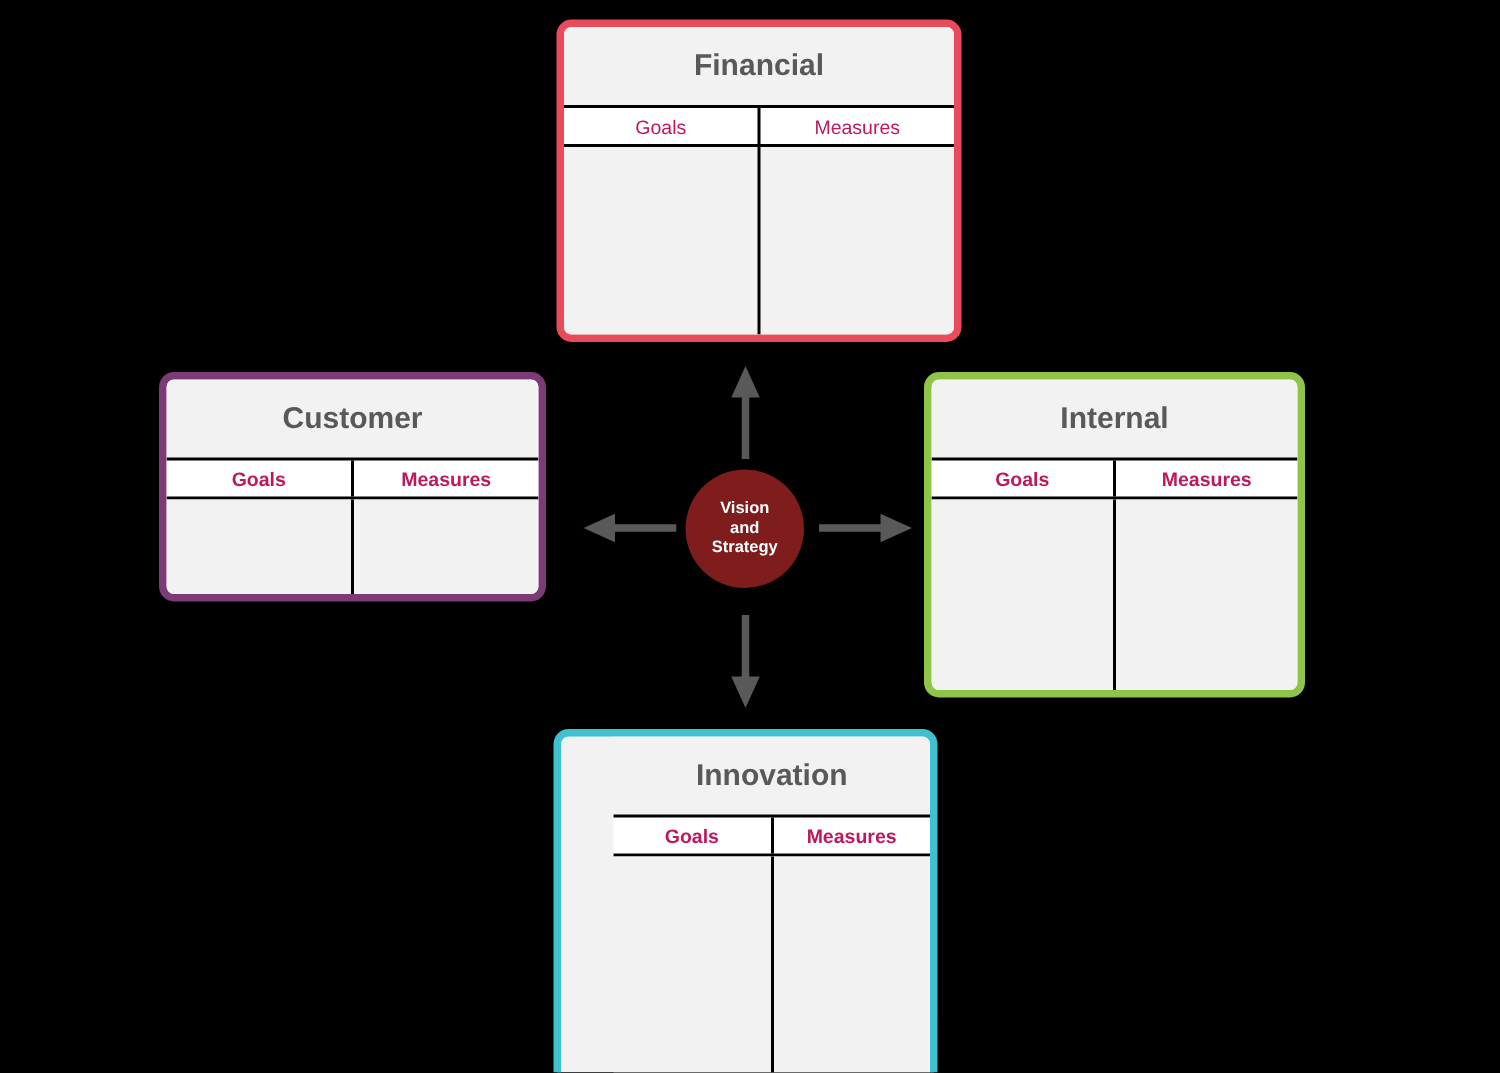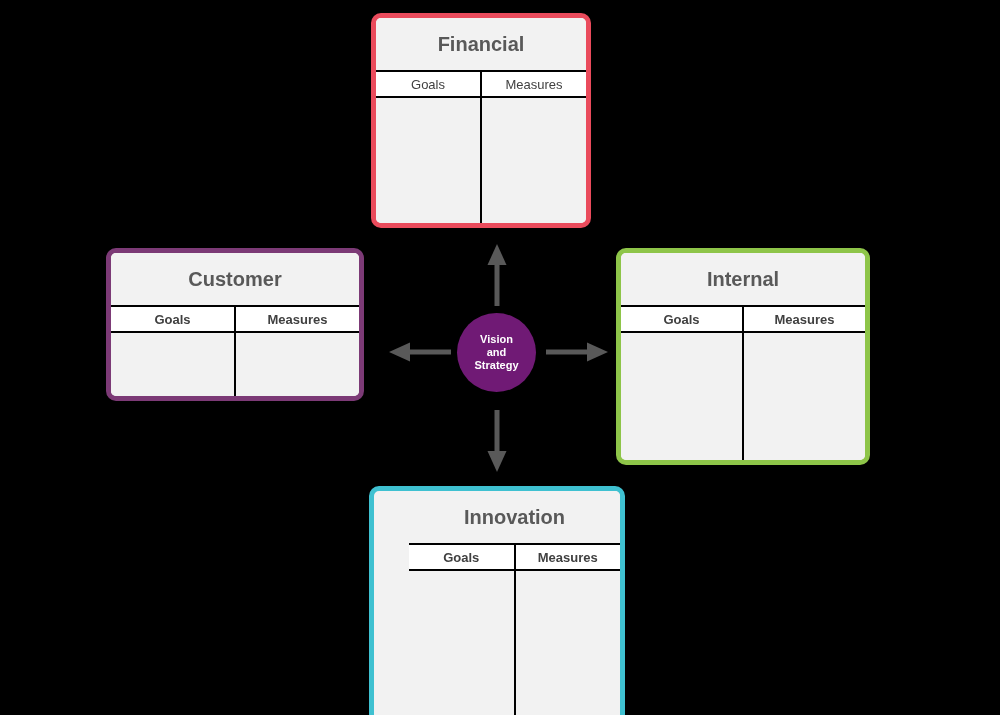--- a/index.html
+++ b/index.html
@@ -20,21 +20,21 @@
   .panel {
     position: absolute;
     box-sizing: border-box;
     border: 5px solid #888888; 
     border-radius: 10px;
     background: #f2f2f2;
     display: flex;
     flex-direction: column;
     overflow: hidden;
   }
-  .panel-financial  { left: 371px; top: 13px;  width: 220px; height: 215px; }
+  .panel-financial  { left: 371px; top: 13px;  width: 270px; height: 215px; }
   .panel-customer   { left: 106px; top: 248px; width: 258px; height: 153px; }
   .panel-internal   { left: 616px; top: 248px; width: 254px; height: 217px; }
   .panel-innovation { left: 369px; top: 486px; width: 256px; height: 255px; padding-left: 35px; }
 
   .panel-title {
     flex: 0 0 52px;
     display: flex;
     align-items: center;
     justify-content: center;
     font-size: 20px;
@@ -42,21 +42,21 @@
     color: #595959;
     background: #f2f2f2;
   }
   .table-header {
     flex: 0 0 24px;
     display: flex;
     background: #ffffff;
     border-top: 2px solid #000000;
     border-bottom: 2px solid #000000;
     font-size: 13px;
-    color: #404040;
+    color: #be185d;
   }
   .table-body {
     flex: 1 1 auto;
     display: flex;
     background: #f2f2f2;
   }
   .cell {
     flex: 1 1 50%;
     display: flex;
     align-items: center;
@@ -141,21 +141,21 @@
     <div class="table-header" style="font-weight: 700;">
       <div class="cell">Goals</div>
       <div class="cell cell-right">Measures</div>
     </div>
     <div class="table-body">
       <div class="cell"></div>
       <div class="cell cell-right"></div>
     </div>
   </div>
 
-  <div class="vision-circle" style="background-color: #701a75; color: rgb(255, 255, 255);">
+  <div class="vision-circle" style="background-color: #7f1d1d; color: rgb(255, 255, 255);">
     <span>Vision</span>
     <span>and</span>
     <span>Strategy</span>
   </div>
 
   <div class="arrow arrow-up">
     <svg width="20" height="62" viewBox="0 0 20 62" style="fill: rgb(89, 89, 89);">
       <polygon points="10,0 19.5,21 0.5,21"></polygon>
       <rect x="7.5" y="20" width="5" height="42"></rect>
     </svg>

